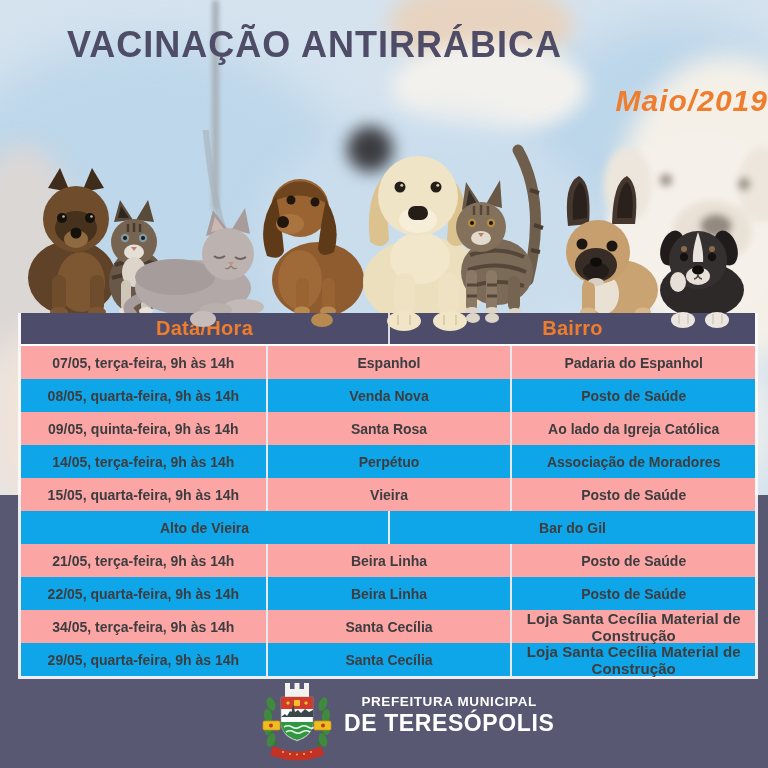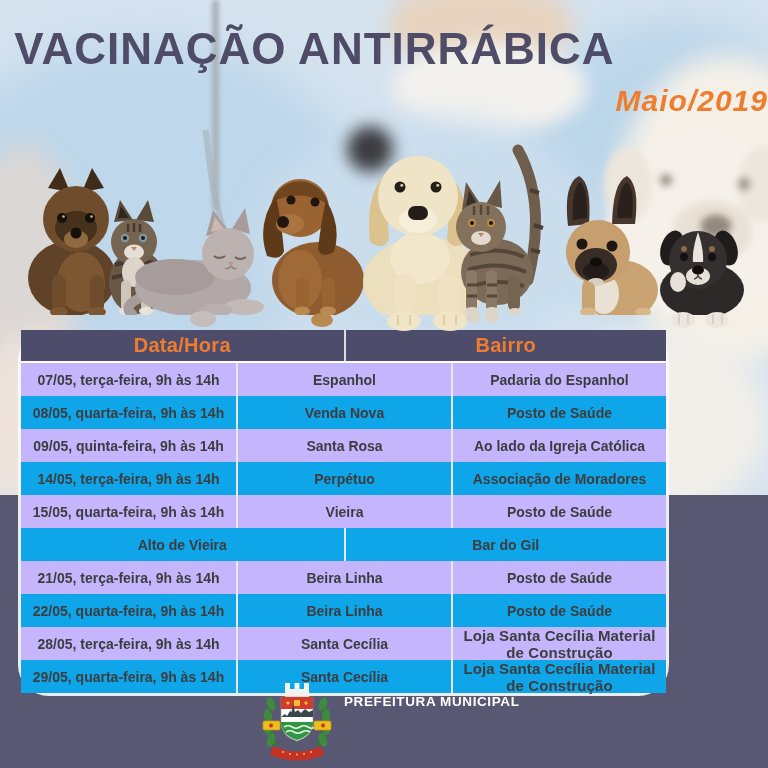--- a/index.html
+++ b/index.html
@@ -20,51 +20,50 @@
   .b-dogR   {left:615px;top:55px;width:225px;height:310px;background:#f4f0e8;filter:blur(12px);}
   .b-dogRn  {left:693px;top:183px;width:46px;height:36px;background:#8f857b;filter:blur(7px);}
   .b-animL  {left:-35px;top:145px;width:115px;height:235px;background:#dbd7d5;filter:blur(12px);}
   .b-warmL  {left:-25px;top:330px;width:130px;height:190px;background:#efe3da;filter:blur(16px);}
   .b-whiteR {left:555px;top:330px;width:215px;height:185px;background:#f2efe9;filter:blur(16px);}
   
   .band{position:absolute;left:0;top:495px;width:768px;height:273px;background:#585872;z-index:1;}
   
   .title{
     position:absolute;left:0;top:24px;width:629px;margin:0;z-index:2;
-    text-align:center;font-size:44px;font-weight:800;letter-spacing:1px;
+    text-align:center;font-size:36px;font-weight:800;letter-spacing:1px;
     color:#4e4c66;
   }
   .subtitle{
     position:absolute;left:0;top:84px;width:768px;z-index:2;
     text-align:right;font-size:30px;font-weight:800;font-style:italic;
     color:#ee7d2e;letter-spacing:1px;
   }
   
   .animals{position:absolute;left:0;top:130px;z-index:2;}
   .paws{position:absolute;left:0;top:311px;z-index:4;}
   
   .schedule{
-    position:absolute;left:18px;top:330px;width:651px;z-index:3;
+    position:absolute;left:18px;top:313px;width:740px;z-index:3;
     border-left:3px solid rgba(250,250,252,.92);
     border-right:3px solid rgba(250,250,252,.92);
     border-bottom:3px solid rgba(250,250,252,.92);
     box-sizing:border-box;
-    border-radius:31px;
   }
   .trow{display:flex;width:100%;height:33px;}
   .thead{background:#4d4d6b;border-bottom:2px solid #fff;box-sizing:border-box;}
   .cell{
     flex:1 1 33.33%;display:flex;align-items:center;justify-content:center;
     box-sizing:border-box;text-align:center;
   }
   .thead .cell{font-size:20px;font-weight:800;color:#ee7d2e;letter-spacing:.3px;}
   .thead .cell + .cell{border-left:2px solid rgba(255,255,255,.8);}
   .tbody .cell{font-size:14px;font-weight:700;color:#3d3d3f;}
   .tbody .cell + .cell{border-left:2px solid #e6e8ee;}
-  .tbody .trow.alt{background:#c4b5fd;justify-content:flex-end;}
+  .tbody .trow.alt{background:#fca5a5;}
   .tbody .trow.plain{background:#0ea5e9;}
   .cell.small{font-size:15px;letter-spacing:.1px;}
   
   .footer{position:absolute;left:0;top:678px;width:768px;height:90px;z-index:5;text-align:center;}
   .crest{position:absolute;left:258px;top:4px;}
   .footer-text{position:absolute;left:344px;top:16px;color:#fff;}
   .footer-line1{font-size:13.5px;font-weight:800;letter-spacing:.6px;}
   .footer-line2{font-size:23px;font-weight:800;letter-spacing:.6px;margin-top:1px;}
 </style>
 </head>
@@ -302,21 +301,21 @@
         <div class="cell">21/05, terça-feira, 9h às 14h</div>
         <div class="cell">Beira Linha</div>
         <div class="cell">Posto de Saúde</div>
       </div>
       <div class="trow plain">
         <div class="cell">22/05, quarta-feira, 9h às 14h</div>
         <div class="cell">Beira Linha</div>
         <div class="cell">Posto de Saúde</div>
       </div>
       <div class="trow alt">
-        <div class="cell">28/05, terça-feira, 9h às 14h</div>
+        <div class="cell">34/05, terça-feira, 9h às 14h</div>
         <div class="cell">Santa Cecília</div>
         <div class="cell small">Loja Santa Cecília Material de Construção</div>
       </div>
       <div class="trow plain">
         <div class="cell">29/05, quarta-feira, 9h às 14h</div>
         <div class="cell">Santa Cecília</div>
         <div class="cell small">Loja Santa Cecília Material de Construção</div>
       </div>
     </div>
   </div>
@@ -384,16 +383,17 @@
         <path d="M15,64 q24,11 48,0 l3,9 q-27,11 -54,0 z" fill="#c33127"></path>
         <circle cx="25" cy="70" r="1" fill="#f2c12e"></circle>
         <circle cx="32" cy="72" r="1" fill="#f2c12e"></circle>
         <circle cx="39" cy="72.5" r="1" fill="#f2c12e"></circle>
         <circle cx="46" cy="72" r="1" fill="#f2c12e"></circle>
         <circle cx="53" cy="70" r="1" fill="#f2c12e"></circle>
       </g>
     </svg>
     <div class="footer-text">
       <div class="footer-line1">PREFEITURA MUNICIPAL</div>
+      <div class="footer-line2">DE TERESÓPOLIS</div>
     </div>
   </div>
 
 </div>
 
 </body></html>

